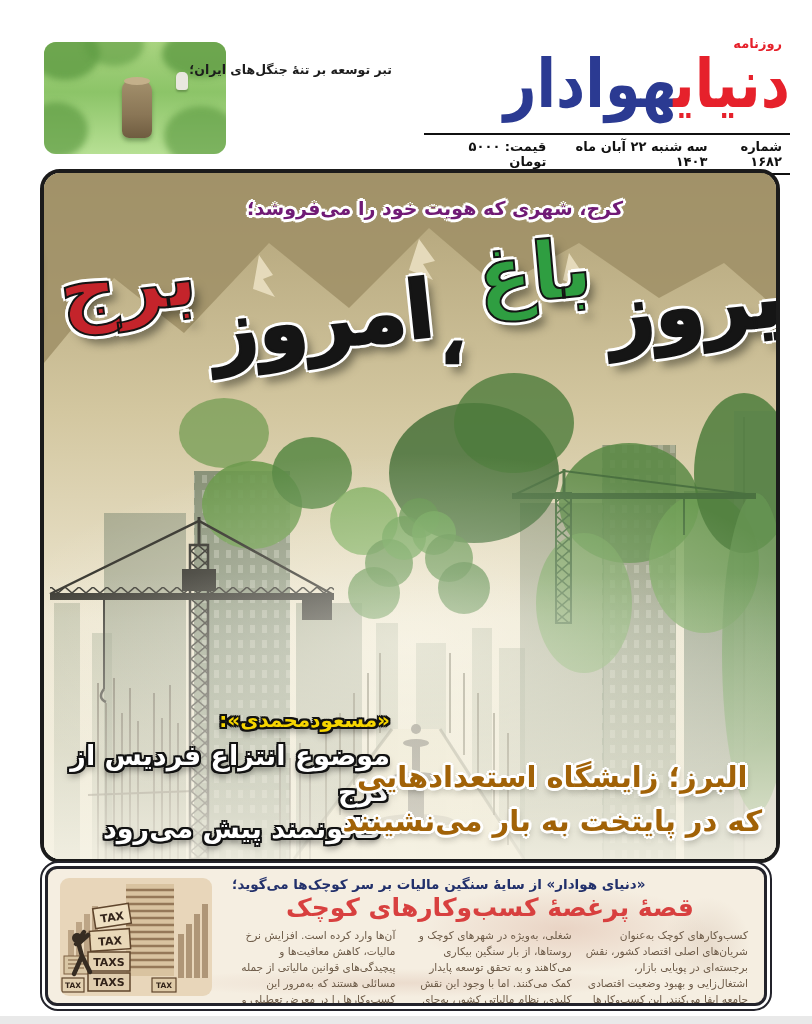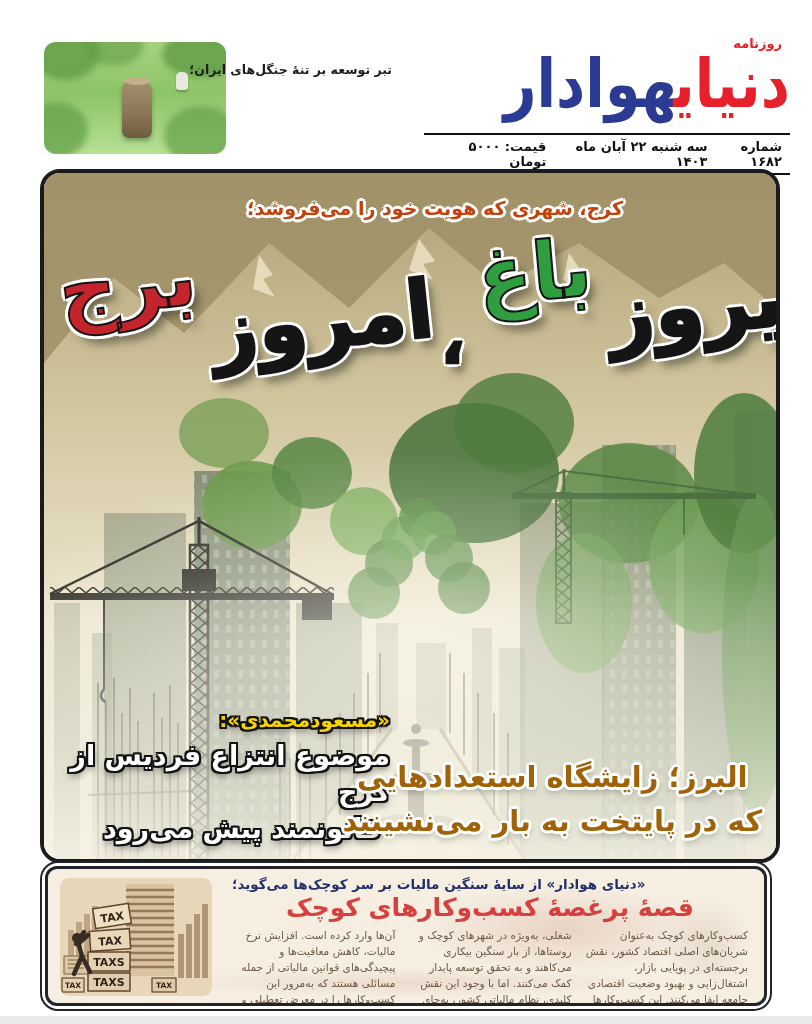--- a/index.html
+++ b/index.html
@@ -27,21 +27,21 @@
   .teaser-text{position:absolute;top:62px;left:226px;width:166px;text-align:center;}
   .teaser-kicker{font-size:12.5px;font-weight:bold;color:#1c1c1c;margin-bottom:10px;white-space:nowrap;}
   .teaser-title{font-size:28px;font-weight:bold;color:#3aa437;
       text-shadow:-2px -2px 0 #1c5f1f,2px -2px 0 #1c5f1f,-2px 2px 0 #1c5f1f,2px 2px 0 #1c5f1f,
                   0 -2px 0 #1c5f1f,0 2px 0 #1c5f1f,-2px 0 0 #1c5f1f,2px 0 0 #1c5f1f;}
   
   .cover{position:absolute;top:169px;left:40px;width:732px;height:686px;border:4px solid #1b1b1b;
          border-radius:20px;overflow:hidden;box-sizing:content-box;}
   .cover svg{display:block;width:100%;height:100%;}
   .cover-kicker{position:absolute;top:24px;left:0;right:0;text-align:center;transform:translateX(25px);
-      font-size:19px;font-weight:bold;color:#c2410c;
+      font-size:19px;font-weight:bold;color:#701a75;
       text-shadow:-2px -2px 0 #fff,2px -2px 0 #fff,-2px 2px 0 #fff,2px 2px 0 #fff,
                   0 -3px 0 #fff,0 3px 0 #fff,-3px 0 0 #fff,3px 0 0 #fff;}
   .cover-headline{position:absolute;top:58px;left:0;right:0;display:flex;justify-content:center;
       align-items:flex-start;gap:12px;font-size:80px;font-weight:bold;line-height:1;direction:rtl;}
   .cover-headline span{display:inline-block;
       text-shadow:-3px -3px 0 #fff,3px -3px 0 #fff,-3px 3px 0 #fff,3px 3px 0 #fff,
                   0 -4px 0 #fff,0 4px 0 #fff,-4px 0 0 #fff,4px 0 0 #fff,6px 9px 10px rgba(35,35,25,.55);}
   .hw-black{color:#151515;-webkit-text-stroke:2.5px #151515;}
   .hw-green{color:#2f9e41;-webkit-text-stroke:2px #141414;}
   .hw-red{color:#c4242b;-webkit-text-stroke:2px #141414;}

